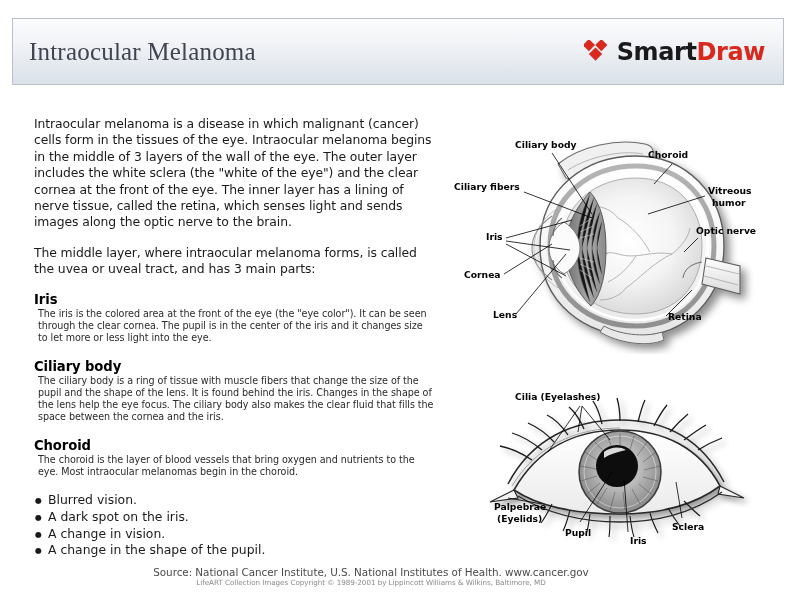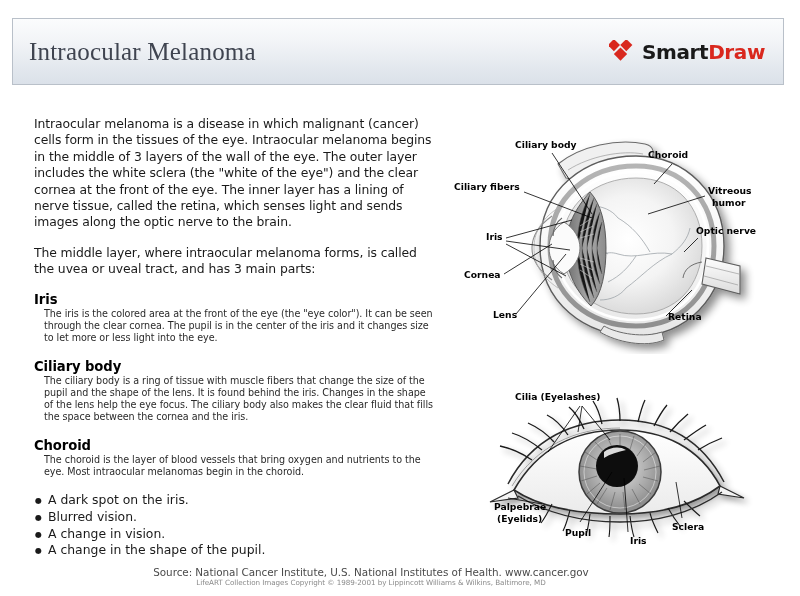--- a/index.html
+++ b/index.html
@@ -48,21 +48,21 @@
     margin-right: 4px;
   }
   .logo-mark {
     position: relative;
     width: 26px;
     height: 24px;
     flex: 0 0 auto;
   }
   .logo-text {
     font-family: "DejaVu Sans", sans-serif;
-    font-size: 20px;
+    font-size: 24px;
     font-weight: bold;
     letter-spacing: -0.4px;
     white-space: nowrap;
   }
   .logo-smart { color: #1a1a1a; }
   .logo-draw  { color: #d9281e; }
 
   
   #content-column {
     position: absolute;
@@ -81,21 +81,21 @@
     font-size: 13.2px;
     font-weight: bold;
     color: #000;
     margin: 0 0 1px 0;
     letter-spacing: -0.1px;
   }
   .sec-body {
     font-size: 9.6px;
     line-height: 12.3px;
     color: #2a2a2a;
-    margin: 0 0 14px 10px;
+    margin: 0 0 14px 4px;
     letter-spacing: -0.05px;
   }
   .signs-lead {
     font-size: 12.4px;
     line-height: 16.4px;
     color: #1a1a1a;
     margin: 0 0 1px 0;
   }
   ul.signs {
     list-style: none;
@@ -203,22 +203,22 @@
   <h3 class="sec-head">Iris</h3>
   <p class="sec-body">The iris is the colored area at the front of the eye (the "eye color"). It can be seen through the clear cornea. The pupil is in the center of the iris and it changes size to let more or less light into the eye.</p>
 
   <h3 class="sec-head">Ciliary body</h3>
   <p class="sec-body">The ciliary body is a ring of tissue with muscle fibers that change the size of the pupil and the shape of the lens. It is found behind the iris. Changes in the shape of the lens help the eye focus. The ciliary body also makes the clear fluid that fills the space between the cornea and the iris.</p>
 
   <h3 class="sec-head">Choroid</h3>
   <p class="sec-body">The choroid is the layer of blood vessels that bring oxygen and nutrients to the eye. Most intraocular melanomas begin in the choroid.</p>
 
   <ul class="signs">
+    <li>Blurred vision.</li>
     <li>A dark spot on the iris.</li>
-    <li>Blurred vision.</li>
     <li>A change in vision.</li>
     <li>A change in the shape of the pupil.</li>
   </ul>
 </div>
 
 <div id="diagram-top">
 <svg width="352" height="228" viewBox="0 0 352 228">
   <defs>
     <radialGradient id="vitreousGrad" cx="48%" cy="45%" r="58%">
       <stop offset="0%" stop-color="#ffffff"></stop>

